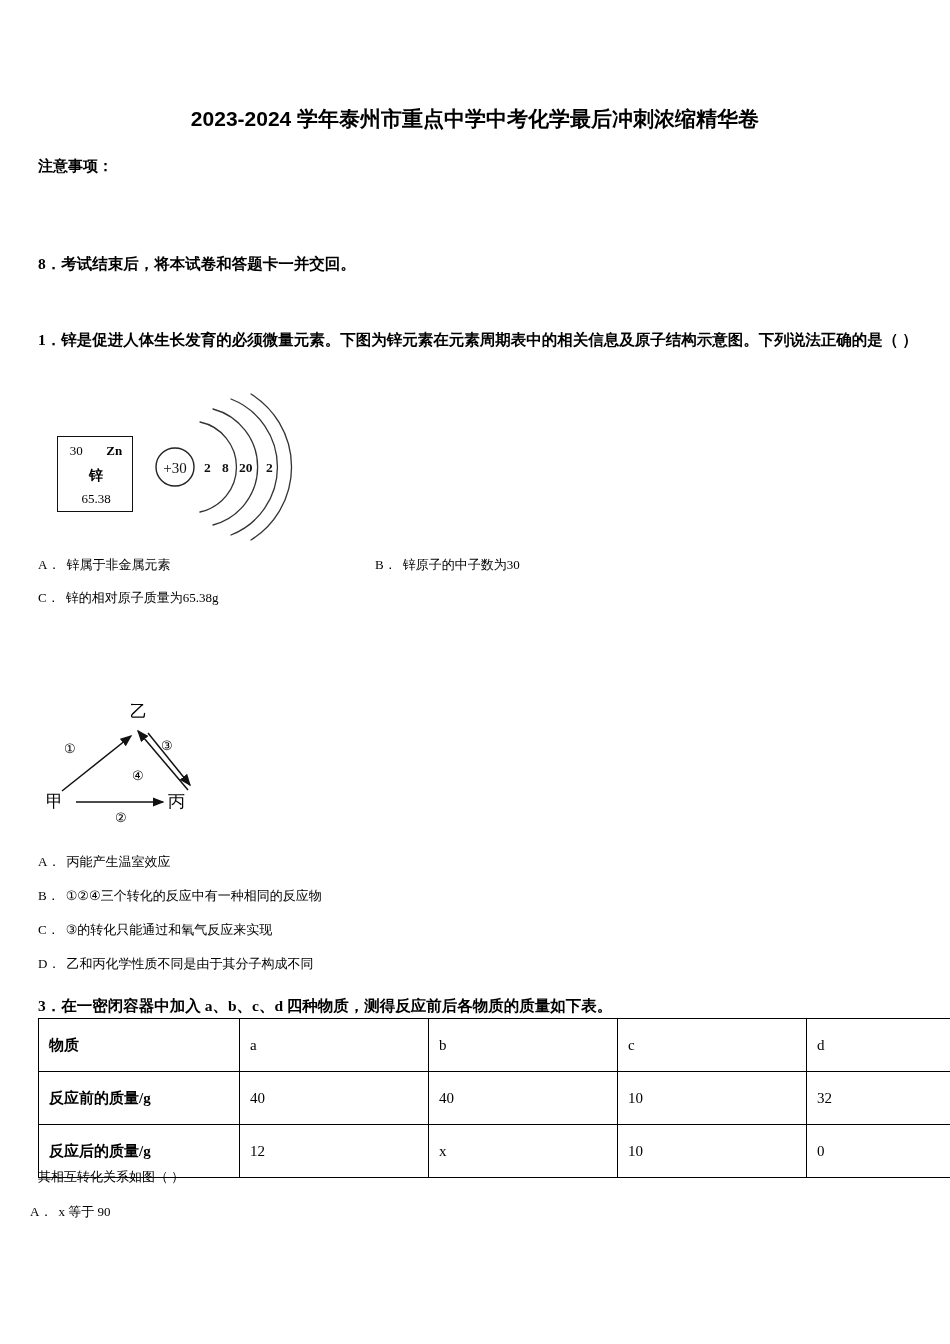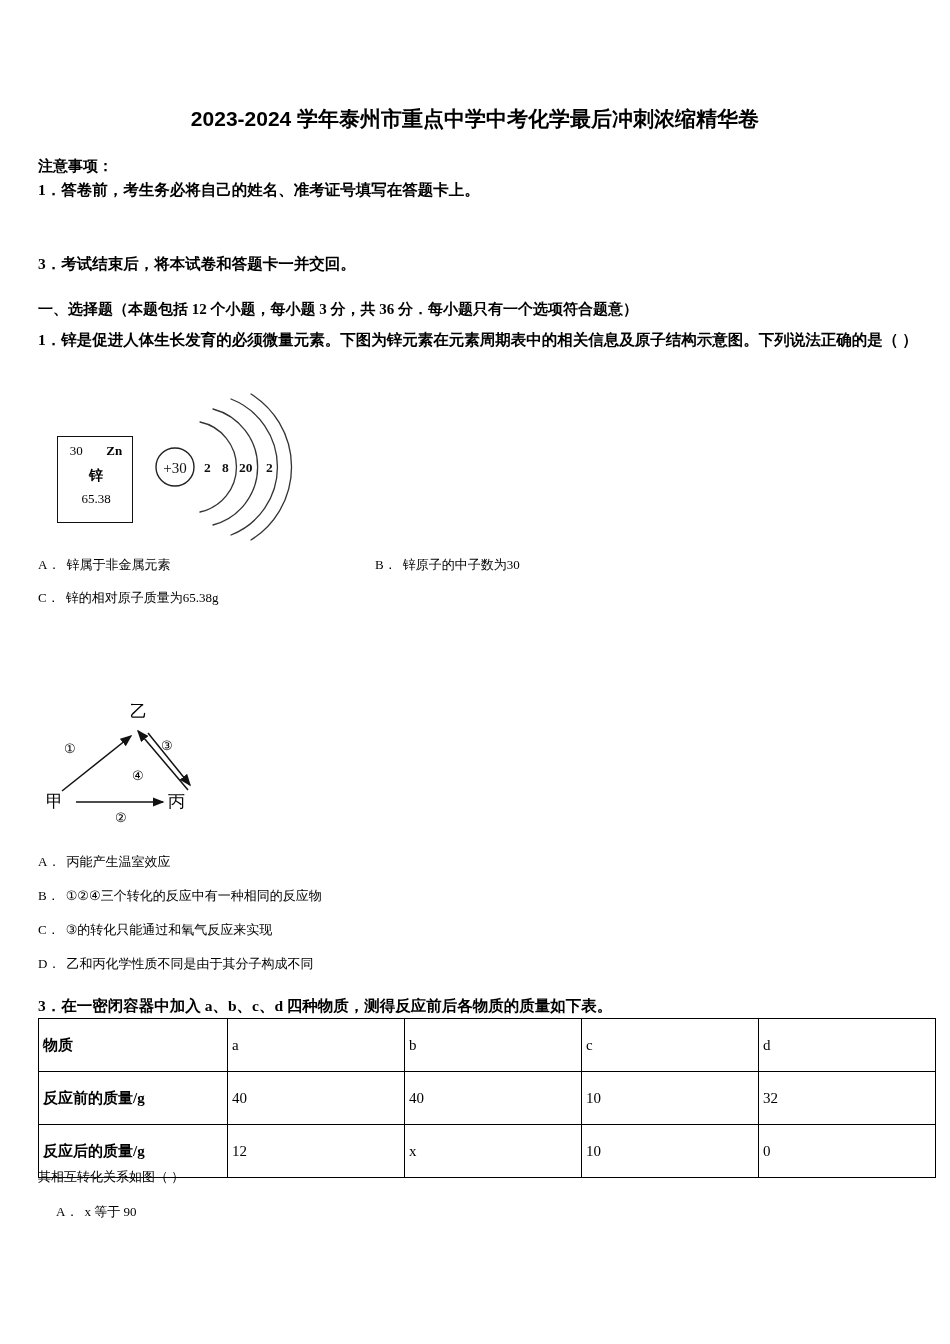--- a/index.html
+++ b/index.html
@@ -82,21 +82,21 @@
     left: 38px;
     top: 392px;
     width: 320px;
     height: 150px;
   }
   .el-box {
     position: absolute;
     left: 19px;
     top: 44px;
     width: 76px;
-    height: 87px;
+    height: 76px;
     border: 1.6px solid #111;
     box-sizing: border-box;
   }
   .el-row1 {
     position: absolute;
     left: 0; top: 6px; width: 76px;
     display: flex;
     justify-content: space-around;
     font-size: 13px;
   }
@@ -147,41 +147,39 @@
     position: absolute;
     left: 38px;
     top: 1018px;
     width: 855px;
     border-collapse: collapse;
     table-layout: fixed;
   }
   .data-table td {
     border: 1.3px solid #000;
     height: 44px;
-    padding: 4px 4px;
+    padding: 4px 10px;
     font-size: 15px;
     font-weight: bold;
     vertical-align: middle;
     font-family: "Liberation Serif", "DejaVu Serif", serif;
   }
   .data-table td.c-head { width: 180px; }
   .data-table td.c-val  { width: 168px; font-weight: normal; }
 </style>
 </head>
 <body>
 
 <div class="page">
 
   <div class="doc-title">2023-2024 学年泰州市重点中学中考化学最后冲刺浓缩精华卷</div>
 
   <div class="notice-head">注意事项：</div>
-  <div class="notice-item" style="top:178px;">1．答卷前，考生务必将自己的姓名、准考证号填写在答题卡上。</div>
-  <div class="notice-item" style="top:252px;">3．考试结束后，将本试卷和答题卡一并交回。</div>
-
-  <div class="sec-head">一、选择题（本题包括 12 个小题，每小题 3 分，共 36 分．每小题只有一个选项符合题意）</div>
+  <div class="notice-item" style="top:252px;">8．考试结束后，将本试卷和答题卡一并交回。</div>
+
 
   <div class="q-stem" style="top:325px;">1．锌是促进人体生长发育的必须微量元素。下图为锌元素在元素周期表中的相关信息及原子结构示意图。下列说法正确的是（      ）</div>
 
   <div class="fig-zn">
 
     <div class="el-box">
       <div class="el-row1">
         <span class="el-num">30</span>
         <span class="el-sym">Zn</span>
       </div>
@@ -278,17 +276,17 @@
         <td class="c-val">12</td>
         <td class="c-val">x</td>
         <td class="c-val">10</td>
         <td class="c-val">0</td>
       </tr>
     </tbody>
   </table>
 
   <div class="opt" style="left:38px; top:1168px;">其相互转化关系如图（      ）</div>
 
-  <div class="opt" style="left:56px; top:1203px;">
+  <div class="opt" style="left:30px; top:1203px;">
     <span class="lbl">A．</span><span>x 等于 90</span>
   </div>
 
 </div>
 
 </body></html>

